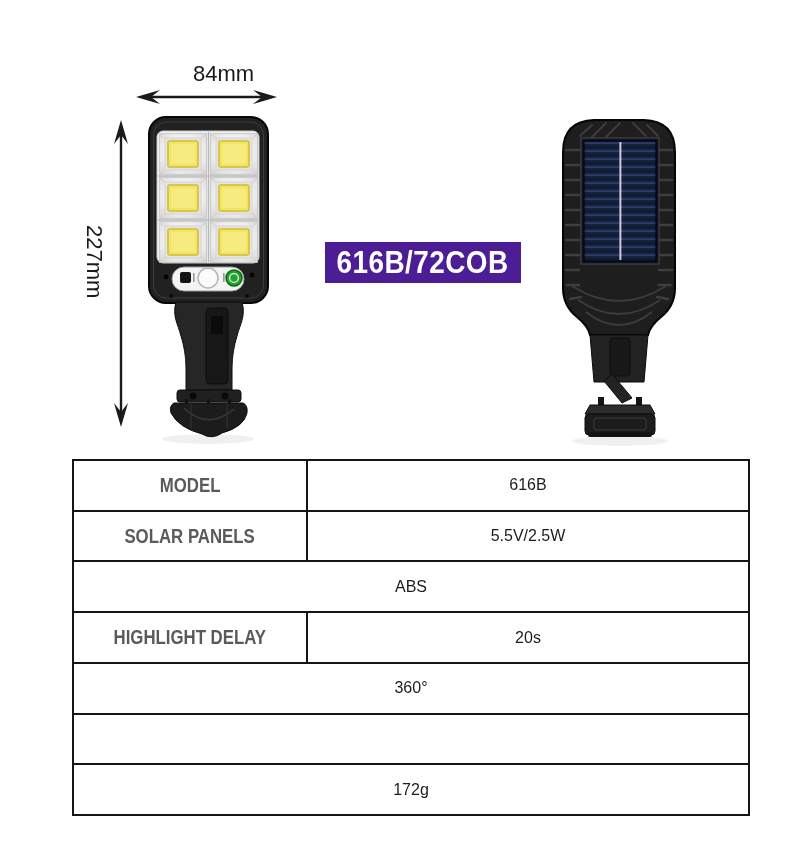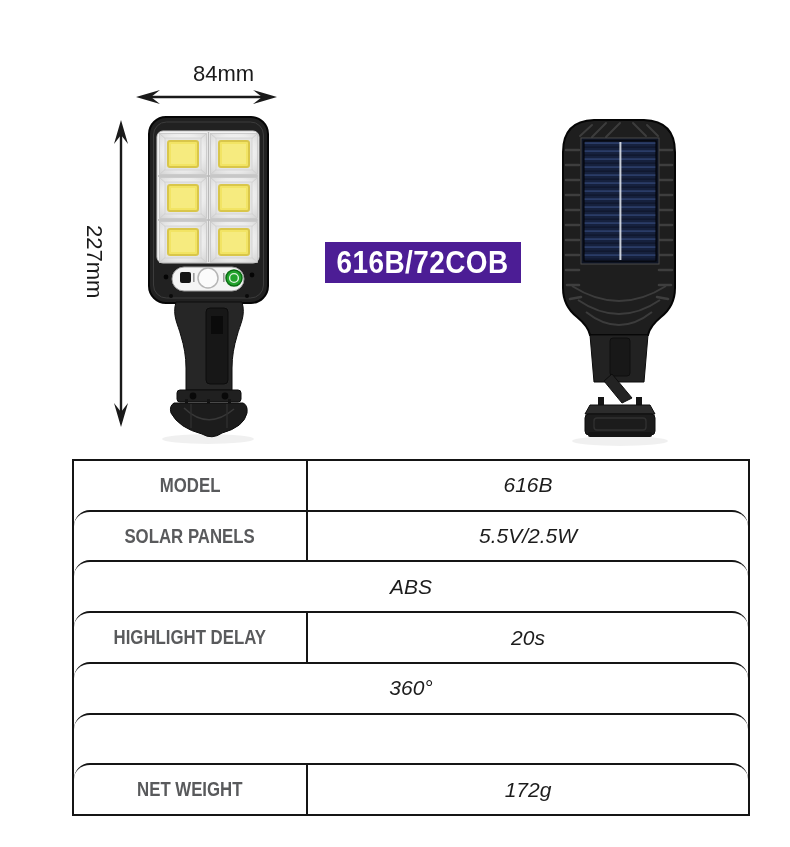--- a/index.html
+++ b/index.html
@@ -23,32 +23,32 @@
     background:var(--badge-bg);color:var(--badge-text);
     display:flex;align-items:center;justify-content:center;
   }
   .badge span{font-size:31px;font-weight:bold;letter-spacing:.5px;display:inline-block;transform:scaleX(.9);}
   .spec-table{
     position:absolute;left:60px;top:459px;width:678px;height:357px;
     border:2px solid var(--table-border);box-sizing:border-box;
     display:flex;flex-direction:column;background:#ffffff;margin-left:12px;
   }
   .spec-row{flex:1;display:flex;min-height:0;}
-  .spec-row + .spec-row{border-top:2px solid var(--table-border);border-radius:16px;}
+  .spec-row + .spec-row{border-top:2px solid var(--table-border);}
   .spec-label-cell{
     width:234px;border-right:2px solid var(--table-border);box-sizing:border-box;
     display:flex;align-items:center;justify-content:center;
   }
   .spec-label-cell span{
     font-weight:bold;font-size:20px;color:var(--label-color);
     display:inline-block;transform:scaleX(.84);letter-spacing:0;white-space:nowrap;
   }
   .spec-value-cell{
     flex:1;display:flex;align-items:center;justify-content:center;
-    font-size:21px;color:var(--value-color);white-space:nowrap;font-style:italic;
+    font-size:16px;color:var(--value-color);white-space:nowrap;
   }
 </style>
 </head>
 <body>
 
 <div class="stage">
 
   <svg class="art" viewBox="0 0 790 847">
     <defs>
       <radialGradient id="ledCell" cx="50%" cy="45%" r="70%">
@@ -232,20 +232,17 @@
           <span>HIGHLIGHT DELAY</span>
         </div>
       <div class="spec-value-cell">20s</div>
     </div>
     <div class="spec-row">
       <div class="spec-value-cell">360°</div>
     </div>
     <div class="spec-row">
     </div>
     <div class="spec-row">
-      <div class="spec-label-cell">
-          <span>NET WEIGHT</span>
-        </div>
       <div class="spec-value-cell">172g</div>
     </div>
   </div>
 
 </div>
 
 </body></html>

